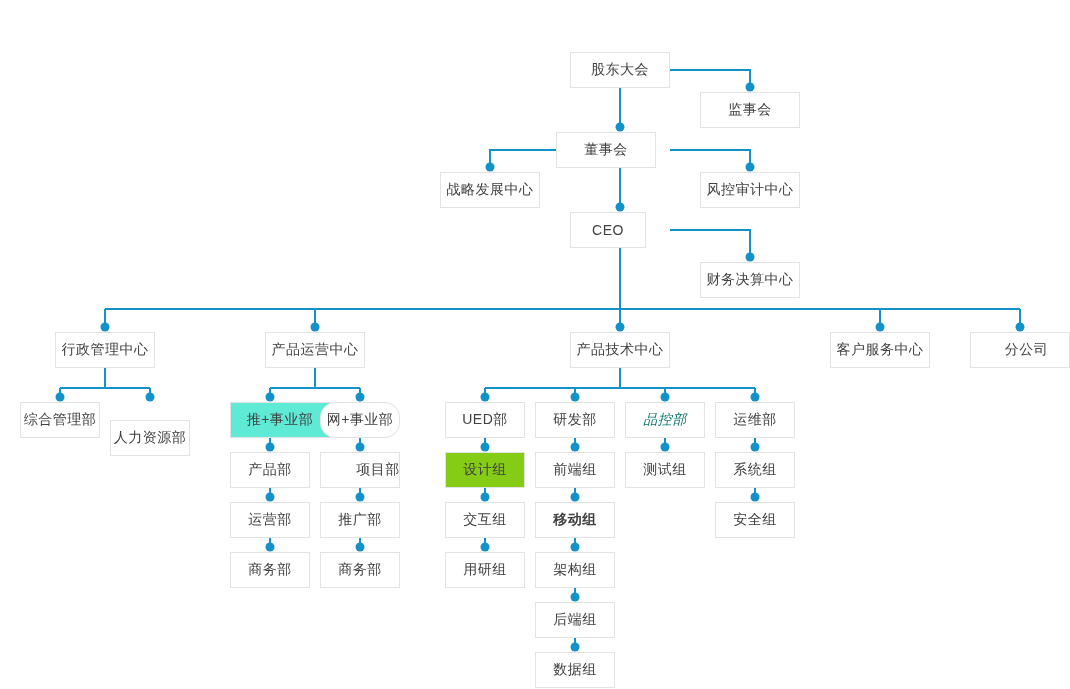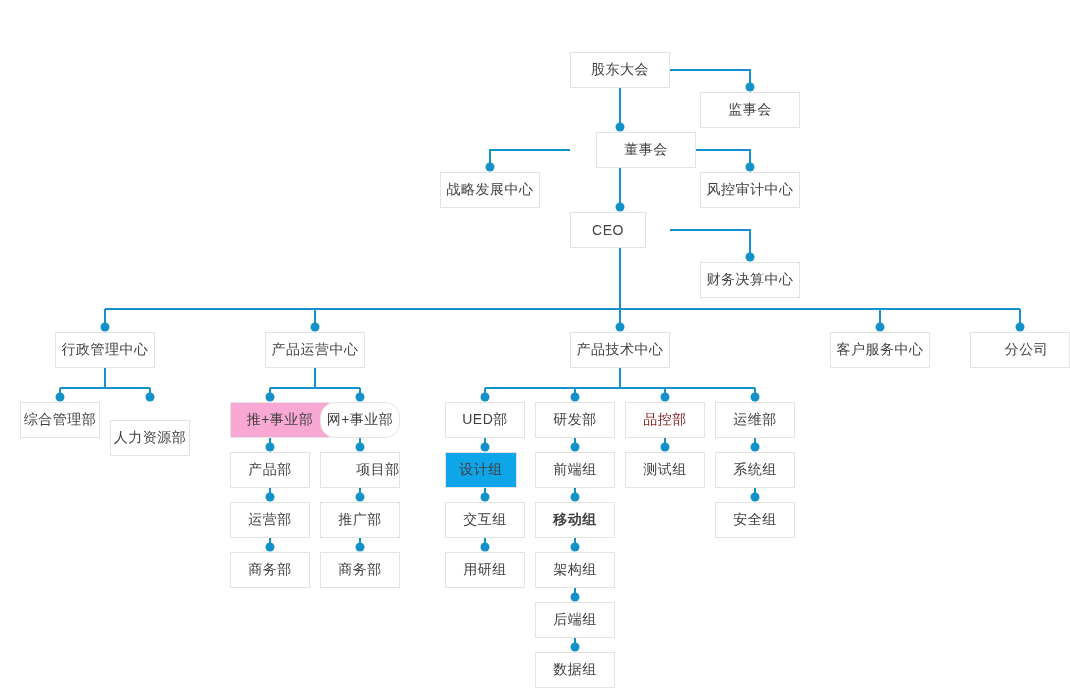--- a/index.html
+++ b/index.html
@@ -127,21 +127,21 @@
       <polyline points="755,488 755,497" fill="none" stroke="#1292c8" stroke-width="2"></polyline>
       <circle cx="755" cy="497" r="4.5" fill="#1292c8"></circle>
     </svg>
   <div id="nodes">
       <div class="node" style="left: 570px; top: 52px; width: 100px; background: rgb(255, 255, 255); border-color: rgb(227, 227, 227);">
         <span style="color: rgb(64, 64, 64);">股东大会</span>
       </div>
       <div class="node" style="left: 700px; top: 92px; width: 100px; background: rgb(255, 255, 255); border-color: rgb(227, 227, 227);">
         <span style="color: rgb(64, 64, 64);">监事会</span>
       </div>
-      <div class="node" style="left: 596px; top: 132px; width: 100px; background: rgb(255, 255, 255); border-color: rgb(227, 227, 227);">
+      <div class="node" style="left: 556px; top: 132px; width: 100px; background: rgb(255, 255, 255); border-color: rgb(227, 227, 227);">
         <span style="color: rgb(64, 64, 64);">董事会</span>
       </div>
       <div class="node" style="left: 440px; top: 172px; width: 100px; background: rgb(255, 255, 255); border-color: rgb(227, 227, 227);">
         <span style="color: rgb(64, 64, 64);">战略发展中心</span>
       </div>
       <div class="node" style="left: 700px; top: 172px; width: 100px; background: rgb(255, 255, 255); border-color: rgb(227, 227, 227);">
         <span style="color: rgb(64, 64, 64);">风控审计中心</span>
       </div>
       <div class="node" style="left: 570px; top: 212px; width: 76px; background: rgb(255, 255, 255); border-color: rgb(227, 227, 227);">
         <span style="color: rgb(64, 64, 64);">CEO</span>
@@ -163,34 +163,34 @@
       </div>
       <div class="node" style="left: 970px; top: 332px; width: 100px; background: rgb(255, 255, 255); border-color: rgb(227, 227, 227);">
         <span style="color: rgb(64, 64, 64); margin-left: 13px;">分公司</span>
       </div>
       <div class="node" style="left: 20px; top: 402px; width: 80px; background: rgb(255, 255, 255); border-color: rgb(227, 227, 227);">
         <span style="color: rgb(64, 64, 64);">综合管理部</span>
       </div>
       <div class="node" style="left: 110px; top: 420px; width: 80px; background: rgb(255, 255, 255); border-color: rgb(227, 227, 227);">
         <span style="color: rgb(64, 64, 64);">人力资源部</span>
       </div>
-      <div class="node" style="left: 230px; top: 402px; width: 100px; background: #f9a8d4; border-color: rgb(227, 227, 227);">
+      <div class="node" style="left: 230px; top: 402px; width: 100px; background: #5eead4; border-color: rgb(227, 227, 227);">
         <span style="color: rgb(64, 64, 64);">推+事业部</span>
       </div>
       <div class="node" style="left: 320px; top: 402px; width: 80px; background: rgb(255, 255, 255); border-color: rgb(227, 227, 227); border-radius: 15px;">
         <span style="color: rgb(64, 64, 64);">网+事业部</span>
       </div>
       <div class="node" style="left: 445px; top: 402px; width: 80px; background: rgb(255, 255, 255); border-color: rgb(227, 227, 227);">
         <span style="color: rgb(64, 64, 64);">UED部</span>
       </div>
       <div class="node" style="left: 535px; top: 402px; width: 80px; background: rgb(255, 255, 255); border-color: rgb(227, 227, 227);">
         <span style="color: rgb(64, 64, 64);">研发部</span>
       </div>
       <div class="node" style="left: 625px; top: 402px; width: 80px; background: rgb(255, 255, 255); border-color: rgb(227, 227, 227);">
-        <span style="color: #7f1d1d;">品控部</span>
+        <span style="color: #0f766e; font-style: italic;">品控部</span>
       </div>
       <div class="node" style="left: 715px; top: 402px; width: 80px; background: rgb(255, 255, 255); border-color: rgb(227, 227, 227);">
         <span style="color: rgb(64, 64, 64);">运维部</span>
       </div>
       <div class="node" style="left: 230px; top: 452px; width: 80px; background: rgb(255, 255, 255); border-color: rgb(227, 227, 227);">
         <span style="color: rgb(64, 64, 64);">产品部</span>
       </div>
       <div class="node" style="left: 230px; top: 502px; width: 80px; background: rgb(255, 255, 255); border-color: rgb(227, 227, 227);">
         <span style="color: rgb(64, 64, 64);">运营部</span>
       </div>
@@ -199,21 +199,21 @@
       </div>
       <div class="node" style="left: 320px; top: 452px; width: 80px; background: rgb(255, 255, 255); border-color: rgb(227, 227, 227); padding-left: 36px;">
         <span style="color: rgb(64, 64, 64);">项目部</span>
       </div>
       <div class="node" style="left: 320px; top: 502px; width: 80px; background: rgb(255, 255, 255); border-color: rgb(227, 227, 227);">
         <span style="color: rgb(64, 64, 64);">推广部</span>
       </div>
       <div class="node" style="left: 320px; top: 552px; width: 80px; background: rgb(255, 255, 255); border-color: rgb(227, 227, 227);">
         <span style="color: rgb(64, 64, 64);">商务部</span>
       </div>
-      <div class="node" style="left: 445px; top: 452px; width: 72px; background: #0ea5e9; border-color: rgb(227, 227, 227);">
+      <div class="node" style="left: 445px; top: 452px; width: 80px; background: #84cc16; border-color: rgb(227, 227, 227);">
         <span style="color: rgb(64, 64, 64);">设计组</span>
       </div>
       <div class="node" style="left: 445px; top: 502px; width: 80px; background: rgb(255, 255, 255); border-color: rgb(227, 227, 227);">
         <span style="color: rgb(64, 64, 64);">交互组</span>
       </div>
       <div class="node" style="left: 445px; top: 552px; width: 80px; background: rgb(255, 255, 255); border-color: rgb(227, 227, 227);">
         <span style="color: rgb(64, 64, 64);">用研组</span>
       </div>
       <div class="node" style="left: 535px; top: 452px; width: 80px; background: rgb(255, 255, 255); border-color: rgb(227, 227, 227);">
         <span style="color: rgb(64, 64, 64);">前端组</span>

